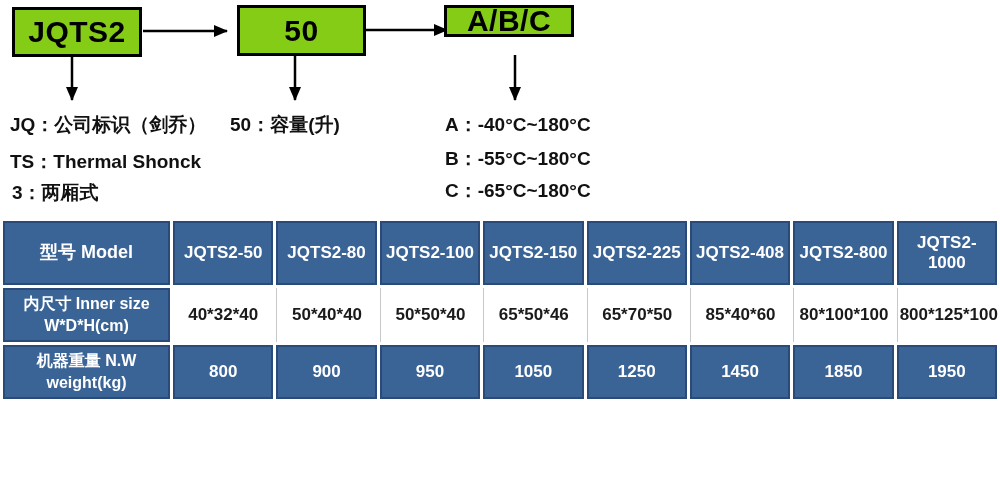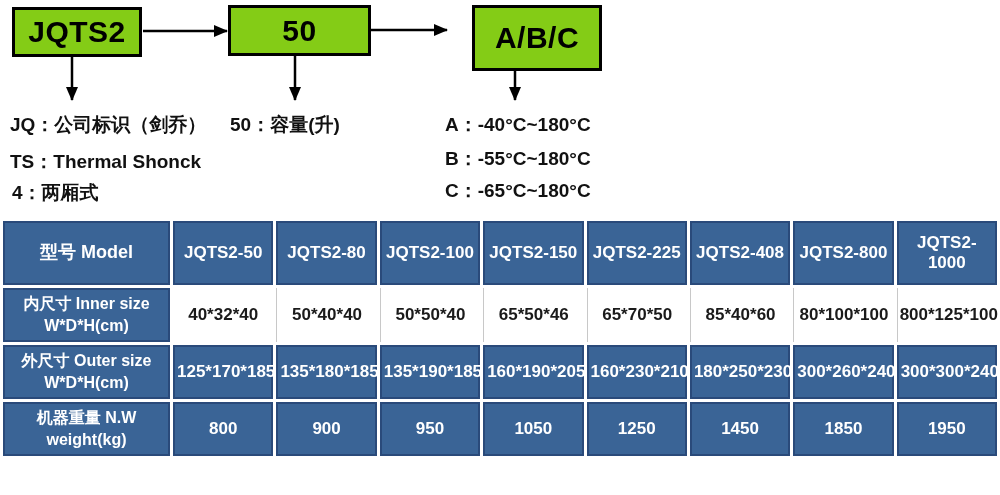--- a/index.html
+++ b/index.html
@@ -13,22 +13,22 @@
 
   
   .diagram { position:absolute; left:0; top:0; width:1000px; height:218px; }
   .flow-box {
     position:absolute; border:3px solid #000;
     display:flex; align-items:center; justify-content:center;
     font-weight:bold; font-size:30px; color:#000; background:#84cc16;
     letter-spacing:0.5px;
   }
   .box-1 { left:12px;  top:7px; width:130px; height:50px; }
-  .box-2 { left:228px; top:5px; width:143px; height:51px; }
-  .box-3 { left:472px; top:5px; width:130px; height:66px; }
+  .box-2 { left:237px; top:5px; width:129px; height:51px; }
+  .box-3 { left:444px; top:5px; width:130px; height:32px; }
 
   .arrow-layer { position:absolute; left:0; top:0; width:1000px; height:218px; }
   .arrow-layer line { stroke:#000; stroke-width:2.5; }
 
   .note {
     position:absolute; font-weight:bold; font-size:19px; color:#111;
     white-space:nowrap;
   }
   .n-l1 { left:10px;  top:112px; }
   .n-l2 { left:10px;  top:149px; }
@@ -83,21 +83,21 @@
       <line x1="295" y1="56" x2="295" y2="100" marker-end="url(#ah)"></line>
       <line x1="515" y1="55" x2="515" y2="100" marker-end="url(#ah)"></line>
     </svg>
 
     <div class="flow-box box-1">JQTS2</div>
     <div class="flow-box box-2">50</div>
     <div class="flow-box box-3">A/B/C</div>
 
     <div class="note n-l1">JQ：公司标识（剑乔）</div>
     <div class="note n-l2">TS：Thermal Shonck</div>
-    <div class="note n-l3">4：两厢式</div>
+    <div class="note n-l3">3：两厢式</div>
     <div class="note n-m1">50：容量(升)</div>
     <div class="note n-r1">A：-40°C~180°C</div>
     <div class="note n-r2">B：-55°C~180°C</div>
     <div class="note n-r3">C：-65°C~180°C</div>
   </div>
 
   <div class="spec-wrap">
     <table class="spec">
       <colgroup>
         <col class="c-label">
@@ -132,34 +132,20 @@
         <td class="val-white">40*32*40</td>
         <td class="val-white">50*40*40</td>
         <td class="val-white">50*50*40</td>
         <td class="val-white">65*50*46</td>
         <td class="val-white">65*70*50</td>
         <td class="val-white">85*40*60</td>
         <td class="val-white">80*100*100</td>
         <td class="val-white">800*125*100</td>
       </tr>
 
-      <tr>
-        <th class="c-blue lbl">
-          <div>外尺寸 Outer size</div>
-          <div>W*D*H(cm)</div>
-        </th>
-        <td class="c-blue">125*170*185</td>
-        <td class="c-blue">135*180*185</td>
-        <td class="c-blue">135*190*185</td>
-        <td class="c-blue">160*190*205</td>
-        <td class="c-blue">160*230*210</td>
-        <td class="c-blue">180*250*230</td>
-        <td class="c-blue">300*260*240</td>
-        <td class="c-blue">300*300*240</td>
-      </tr>
 
 
       <tr>
         <th class="c-blue lbl">
           <div>机器重量 N.W</div>
           <div>weight(kg)</div>
         </th>
         <td class="c-blue">800</td>
         <td class="c-blue">900</td>
         <td class="c-blue">950</td>

